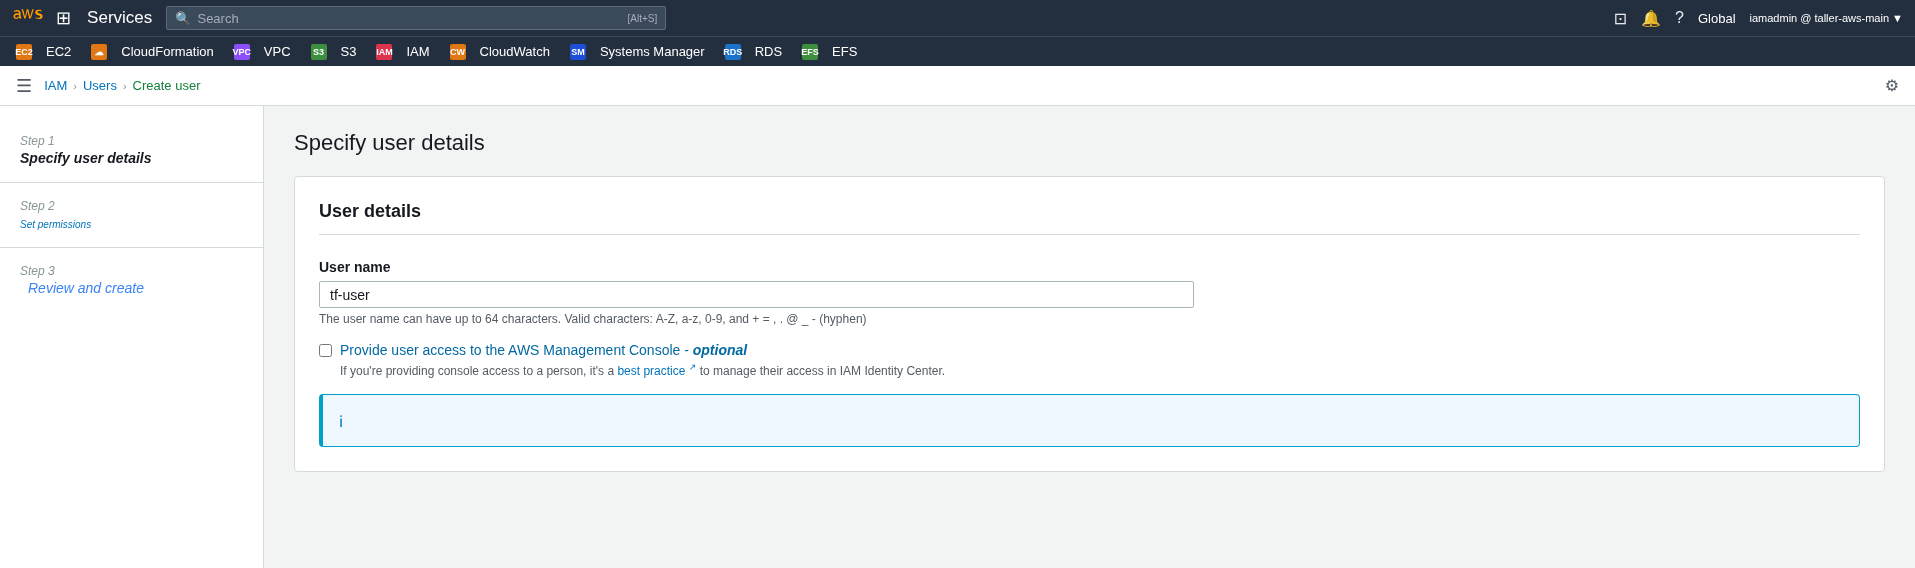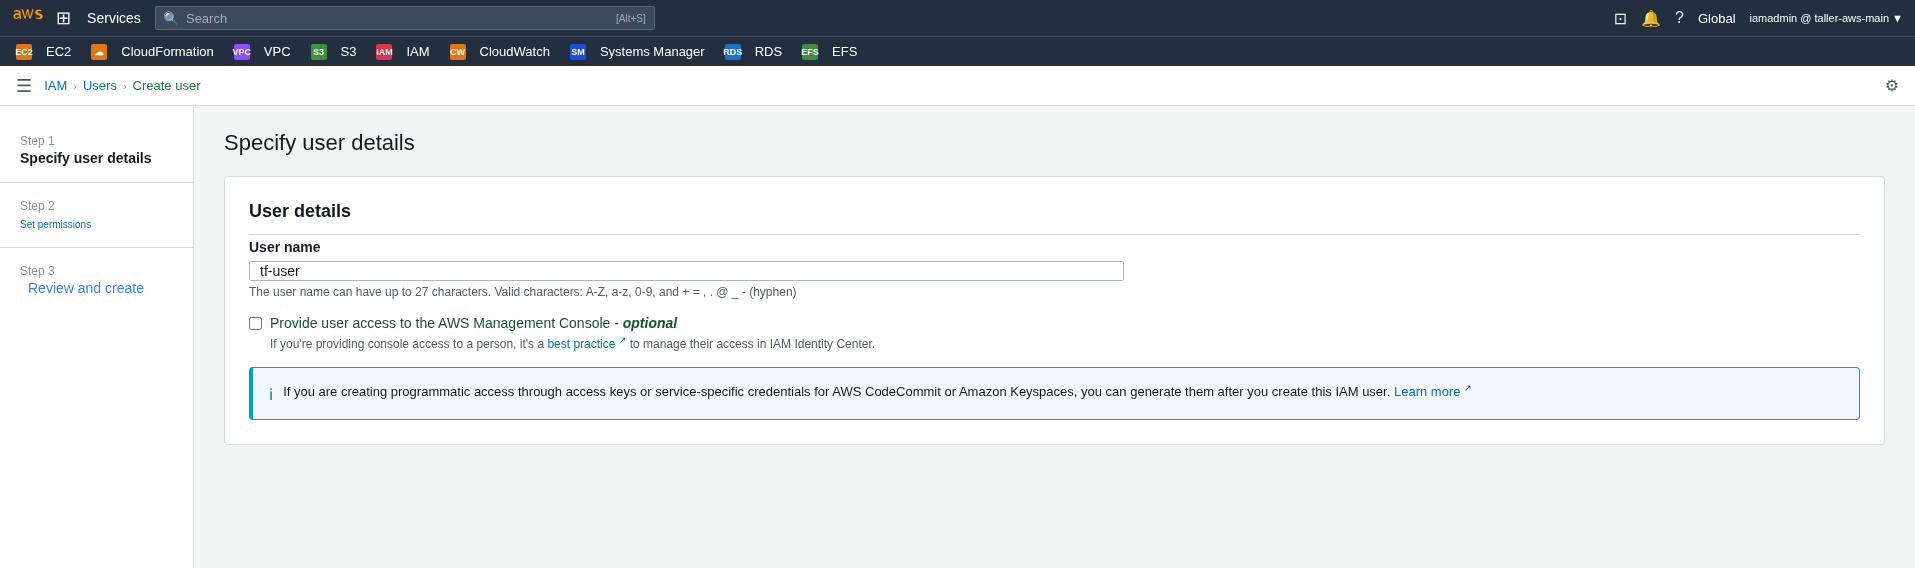--- a/index.html
+++ b/index.html
@@ -20,21 +20,21 @@
       margin-right: 4px;
     }
     .nav-apps-icon {
       color: #fff;
       font-size: 18px;
       cursor: pointer;
       margin-right: 2px;
     }
     .nav-services-btn {
       color: #fff;
-      font-size: 14px;
+      font-size: 17px;
       cursor: pointer;
       padding: 2px 6px;
       border-radius: 2px;
     }
     .search-bar {
       flex: 1;
       max-width: 500px;
       display: flex;
       align-items: center;
       background: #3a4a5a;
@@ -145,25 +145,26 @@
     }
 
     
     .main-layout {
       display: flex;
       min-height: calc(100vh - 106px);
     }
 
     
     .sidebar {
-      width: 194px;
+      width: 264px;
       background: #fff;
       border-right: 1px solid #d5dbdb;
       padding: 20px 0;
       flex-shrink: 0;
+      font-style: italic;
     }
     .step-item {
       padding: 8px 20px;
     }
     .step-label {
       font-size: 12px;
       color: #879596;
       margin-bottom: 2px;
     }
     .step-name {
@@ -197,37 +198,37 @@
     .card {
       background: #fff;
       border: 1px solid #d5dbdb;
       border-radius: 4px;
       padding: 24px;
     }
     .card-title {
       font-size: 18px;
       font-weight: 700;
       color: #16191f;
-      margin-bottom: 4px;
+      margin-bottom: 24px;
       padding-bottom: 12px;
       border-bottom: 1px solid #d5dbdb;
     }
     .form-field {
       margin-bottom: 16px;
     }
     .form-label {
       font-size: 14px;
       font-weight: 700;
       color: #16191f;
       margin-bottom: 6px;
     }
     .form-input {
       width: 100%;
       max-width: 875px;
-      height: 20px;
+      height: 27px;
       border: 1px solid #aab7b8;
       border-radius: 2px;
       padding: 0 10px;
       font-size: 14px;
       color: #16191f;
       outline: none;
     }
     .form-hint {
       font-size: 12px;
       color: #545b64;
@@ -238,21 +239,21 @@
       align-items: flex-start;
       gap: 8px;
       margin: 16px 0;
     }
     .checkbox-row input[type=checkbox] {
       margin-top: 2px;
       cursor: pointer;
     }
     .checkbox-label {
       font-size: 14px;
-      color: #14532d;
+      color: #0369a1;
     }
     .checkbox-sublabel {
       font-size: 12px;
       color: #545b64;
       margin-top: 4px;
     }
     .link-blue { color: #0073bb; text-decoration: none; }
     .info-box {
       background: #f0f8ff;
       border: 1px solid #00a1c9;
@@ -377,36 +378,33 @@
 
   <div class="content">
     <h1 class="page-title">Specify user details</h1>
 
     <div class="card">
       <div class="card-title">User details</div>
 
       <div class="form-field">
         <div class="form-label">User name</div>
         <input type="text" class="form-input" value="tf-user" style="">
-        <div class="form-hint">The user name can have up to 27 characters. Valid characters: A-Z, a-z, 0-9, and + = , . @ _ - (hyphen)</div>
+        <div class="form-hint">The user name can have up to 64 characters. Valid characters: A-Z, a-z, 0-9, and + = , . @ _ - (hyphen)</div>
       </div>
 
       <div class="checkbox-row">
         <input type="checkbox" id="console-access" style="">
         <div>
           <label for="console-access" class="checkbox-label">
             Provide user access to the AWS Management Console - <span class="italic bold">optional</span>
           </label>
           <div class="checkbox-sublabel">
             If you're providing console access to a person, it's a <a href="#" class="link-blue">best practice <sup style="font-size:9px;">↗</sup></a> to manage their access in IAM Identity Center.
           </div>
         </div>
       </div>
 
       <div class="info-box">
         <span class="info-icon">ℹ</span>
-        <div class="info-text">
-          <span>If you are creating programmatic access through access keys or service-specific credentials for AWS CodeCommit or Amazon Keyspaces, you can generate them after you create this IAM user.</span> <a href="#" class="link-blue">Learn more</a> <sup style="font-size:9px;">↗</sup>
-        </div>
       </div>
     </div>
   </div>
 </div>
 
 </body></html>

